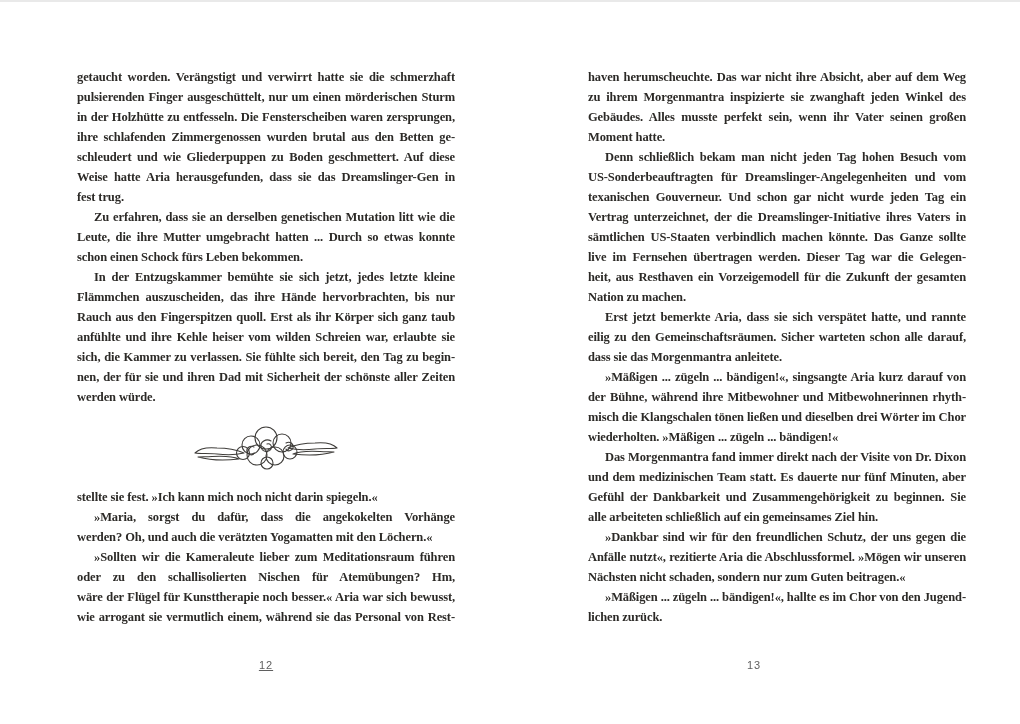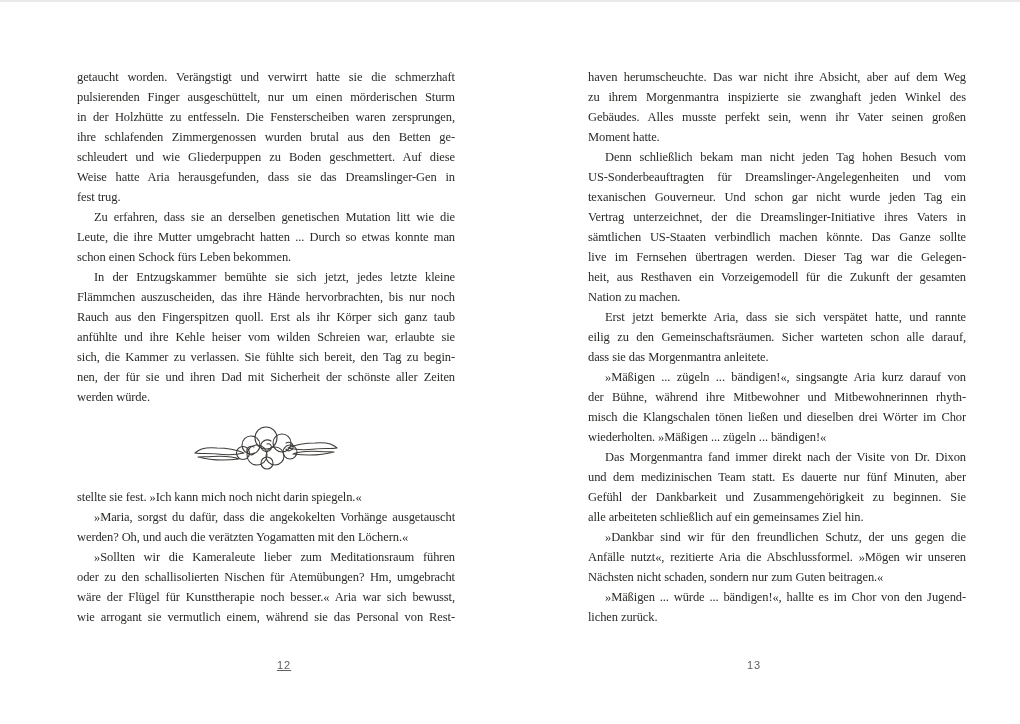--- a/index.html
+++ b/index.html
@@ -19,21 +19,21 @@
   .text-col {
     position: absolute;
     top: 67px;
     width: 378px;
     font-size: 12.5px;
     line-height: 20px;
     letter-spacing: -0.1px;
   }
   #col-left  { left: 77px; }
   #col-right { left: 588px; }
-  .para { margin: 0; }
+  .para { margin: 0; font-weight: bold; }
   .line {
     height: 20px;
     overflow: hidden;
     text-align: justify;
     text-align-last: justify;
   }
   .line.para-end { text-align-last: left; }
   .line.indent { text-indent: 17px; }
   .ornament-block {
     height: 80px;
@@ -44,21 +44,21 @@
   .folio {
     position: absolute;
     top: 659px;
     width: 60px;
     text-align: center;
     font-family: "Liberation Sans", sans-serif;
     font-size: 11px;
     letter-spacing: 1px;
     color: #5f5f5f;
   }
-  #folio-left  { left: 254px; text-decoration: underline; }
+  #folio-left  { left: 236px; text-decoration: underline; }
   #folio-right { left: 724px; }
 </style>
 </head>
 <body>
 
 <div class="top-edge"></div>
 
 <div class="spread">
   <div class="text-col" id="col-left">
       <div class="para">
@@ -156,19 +156,19 @@
         <div class="line">und dem medizinischen Team statt. Es dauerte nur fünf Minuten, aber</div>
         <div class="line">Gefühl der Dankbarkeit und Zusammengehörigkeit zu beginnen. Sie</div>
         <div class="line para-end">alle arbeiteten schließlich auf ein gemeinsames Ziel hin.</div>
       </div>
       <div class="para">
         <div class="line indent">»Dankbar sind wir für den freundlichen Schutz, der uns gegen die</div>
         <div class="line">Anfälle nutzt«, rezitierte Aria die Abschlussformel. »Mögen wir unseren</div>
         <div class="line para-end">Nächsten nicht schaden, sondern nur zum Guten beitragen.«</div>
       </div>
       <div class="para">
-        <div class="line indent">»Mäßigen ... würde ... bändigen!«, hallte es im Chor von den Jugend-</div>
+        <div class="line indent">»Mäßigen ... zügeln ... bändigen!«, hallte es im Chor von den Jugend-</div>
         <div class="line para-end">lichen zurück.</div>
       </div>
     </div>
   <div class="folio" id="folio-left">12</div>
   <div class="folio" id="folio-right">13</div>
 </div>
 
 </body></html>

